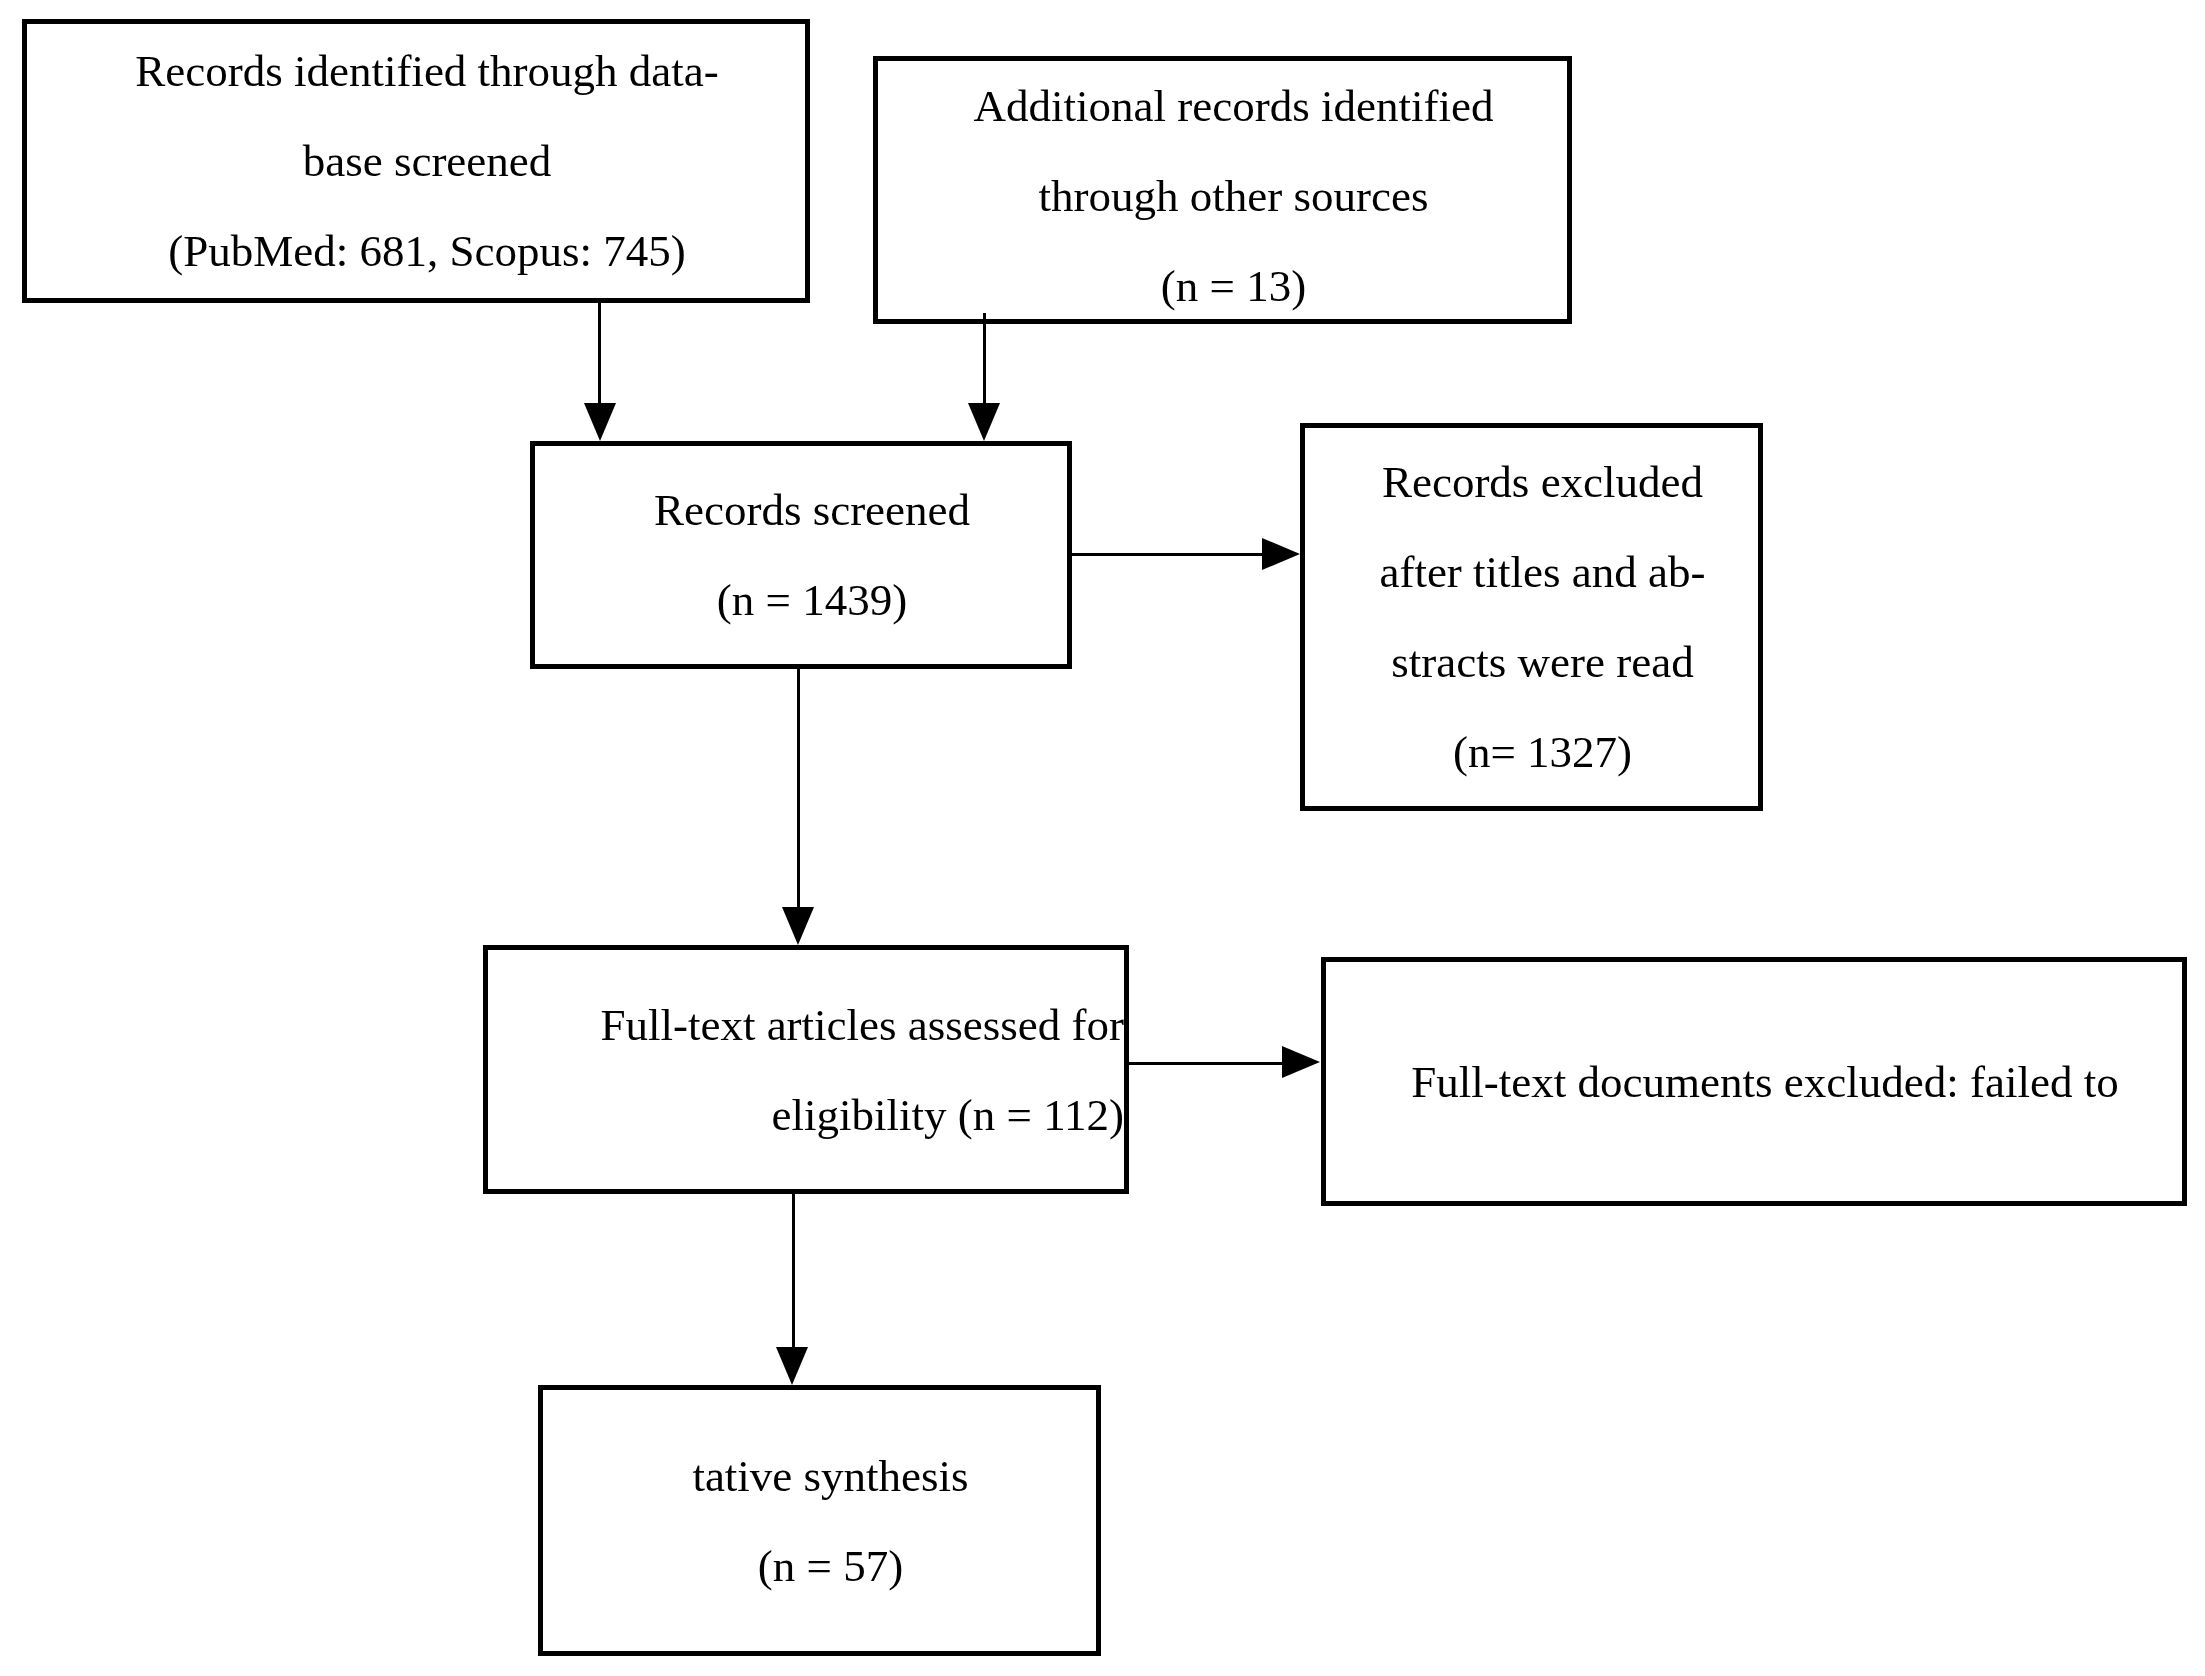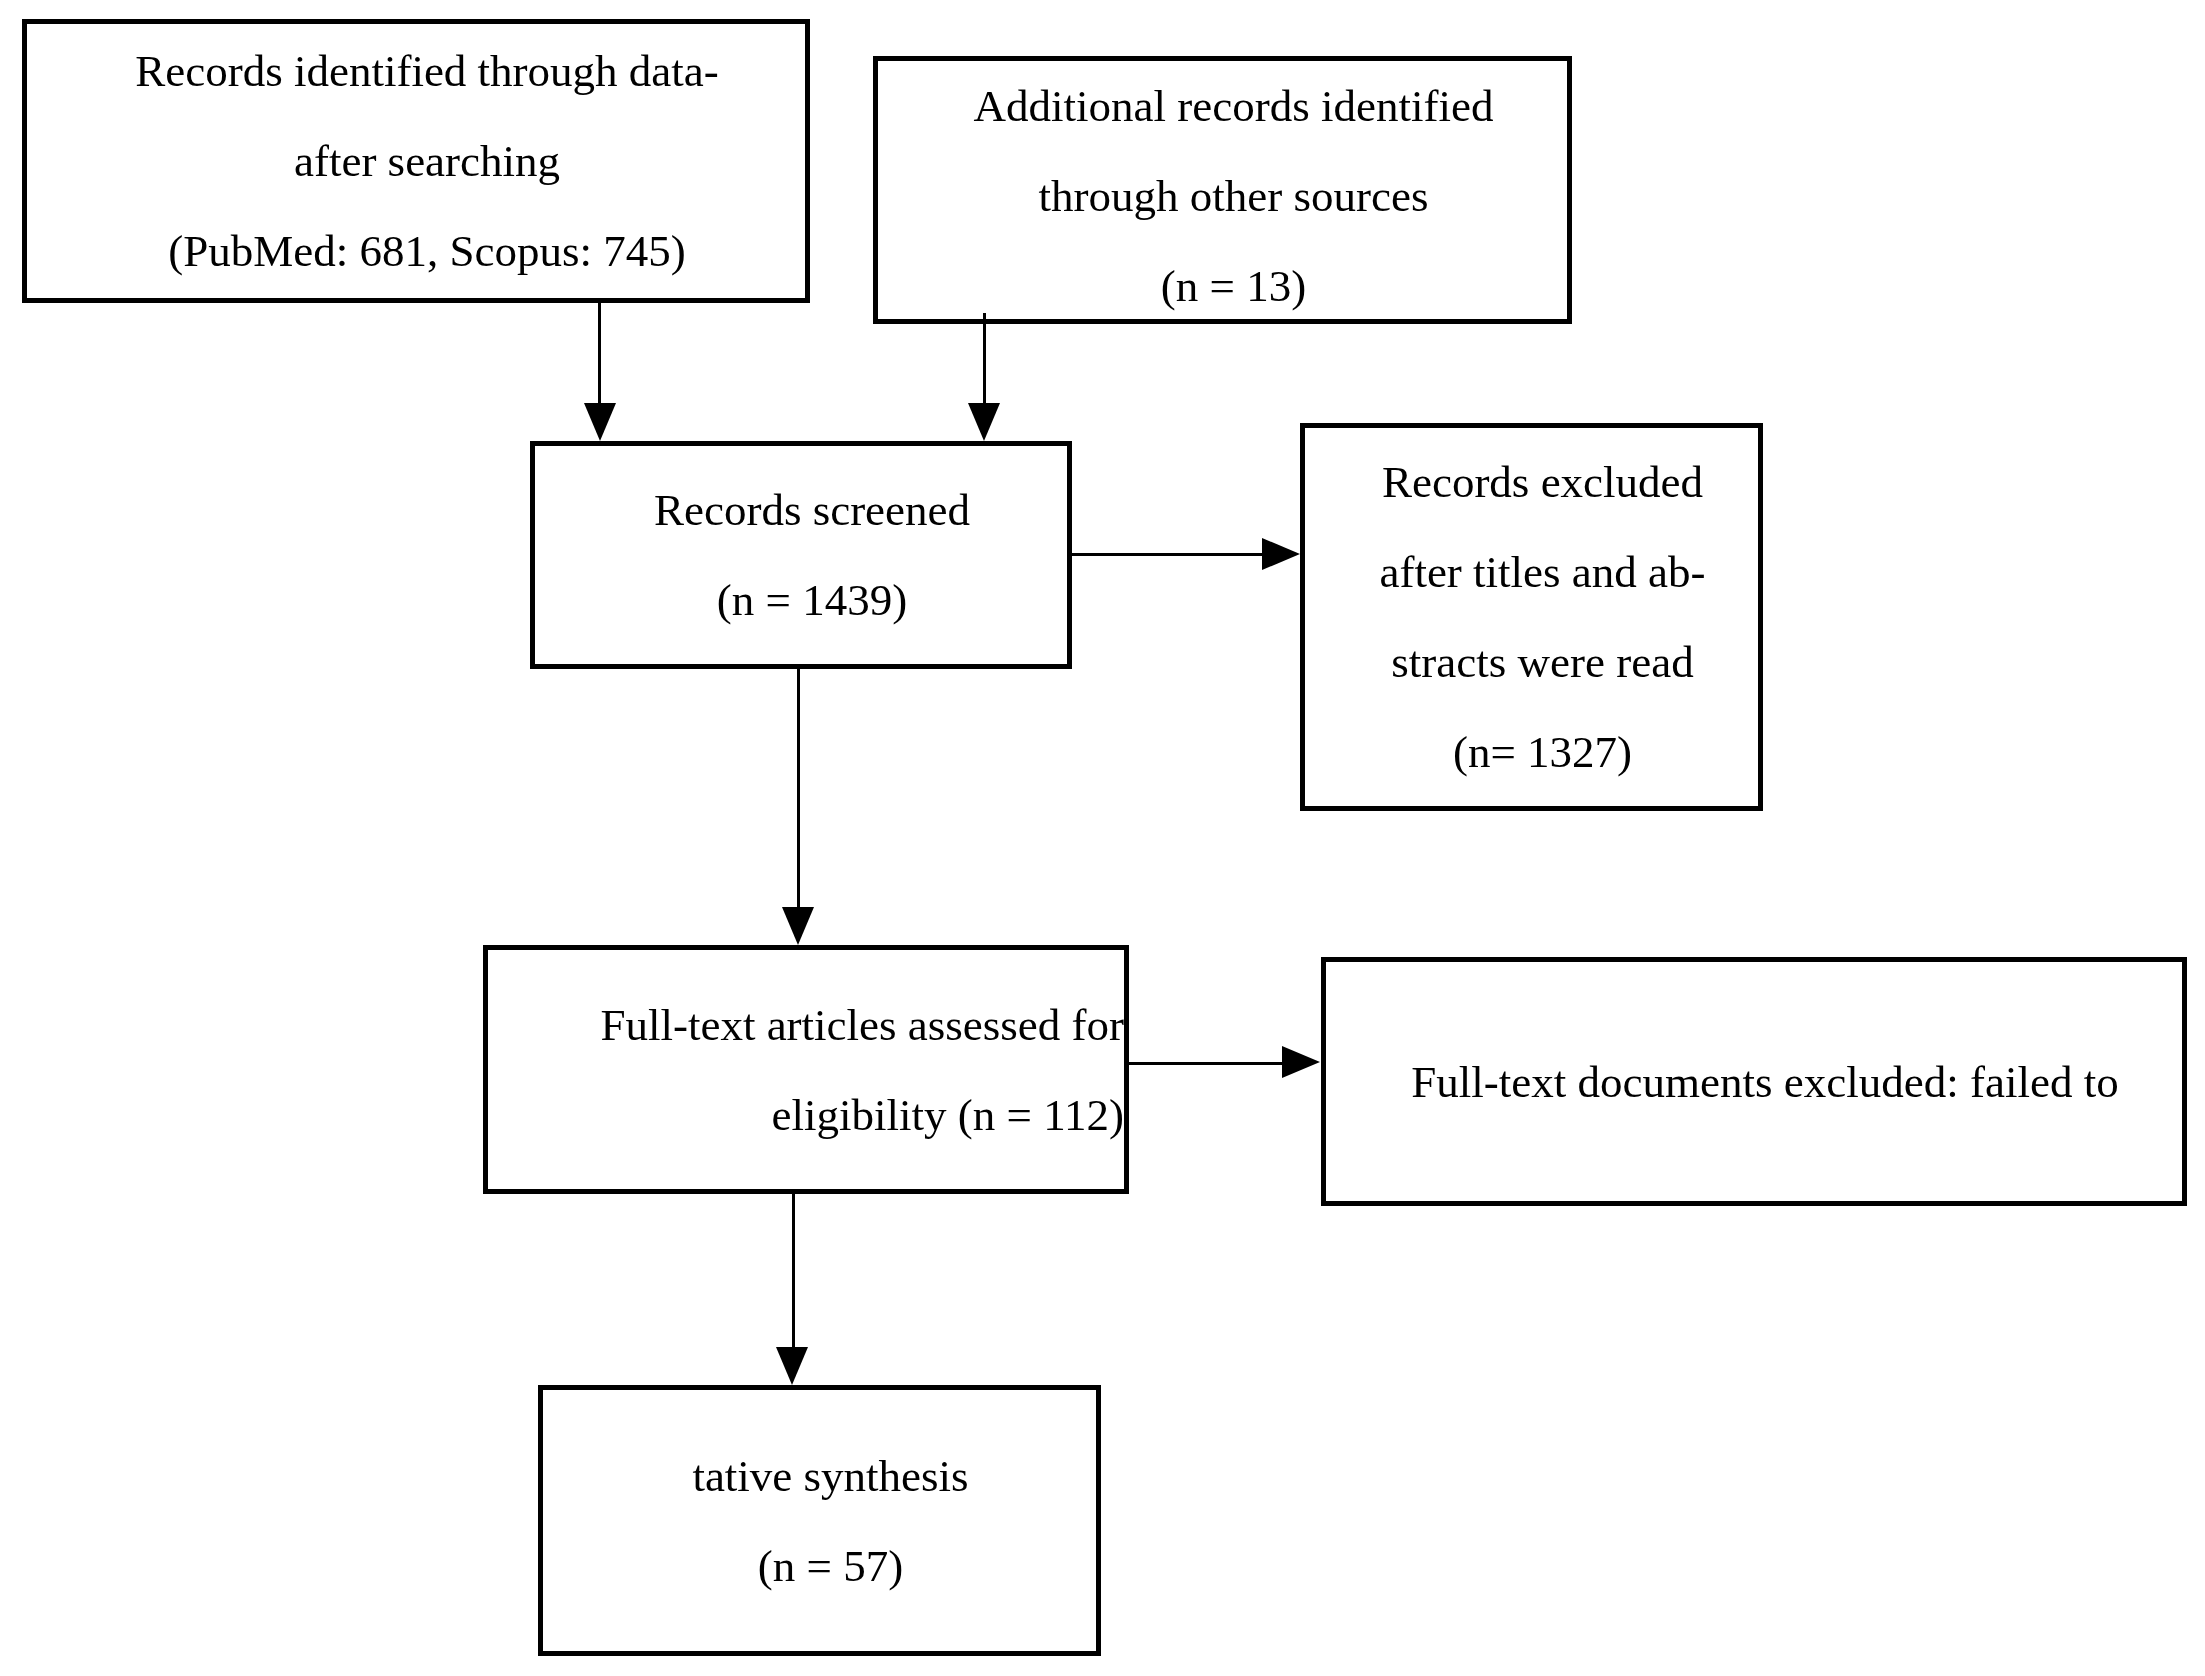--- a/index.html
+++ b/index.html
@@ -78,21 +78,21 @@
   #line-full-to-included  { left: 792px;  top: 1194px; width: 3.2px;   height: 156px; }
   #head-full-to-included  { left: 776px;  top: 1347px; }
 </style>
 </head>
 <body>
 
 <div class="canvas">
 
   <div class="box" id="box-identification-database">
     <span>Records identified through data-</span>
-    <span>after searching</span>
+    <span>base screened</span>
     <span>(PubMed: 681, Scopus: 745)</span>
   </div>
 
   <div class="box" id="box-identification-other">
     <span>Additional records identified</span>
     <span>through other sources</span>
     <span>(n = 13)</span>
   </div>
 
   <div class="vline" id="line-db-to-screened"></div>

